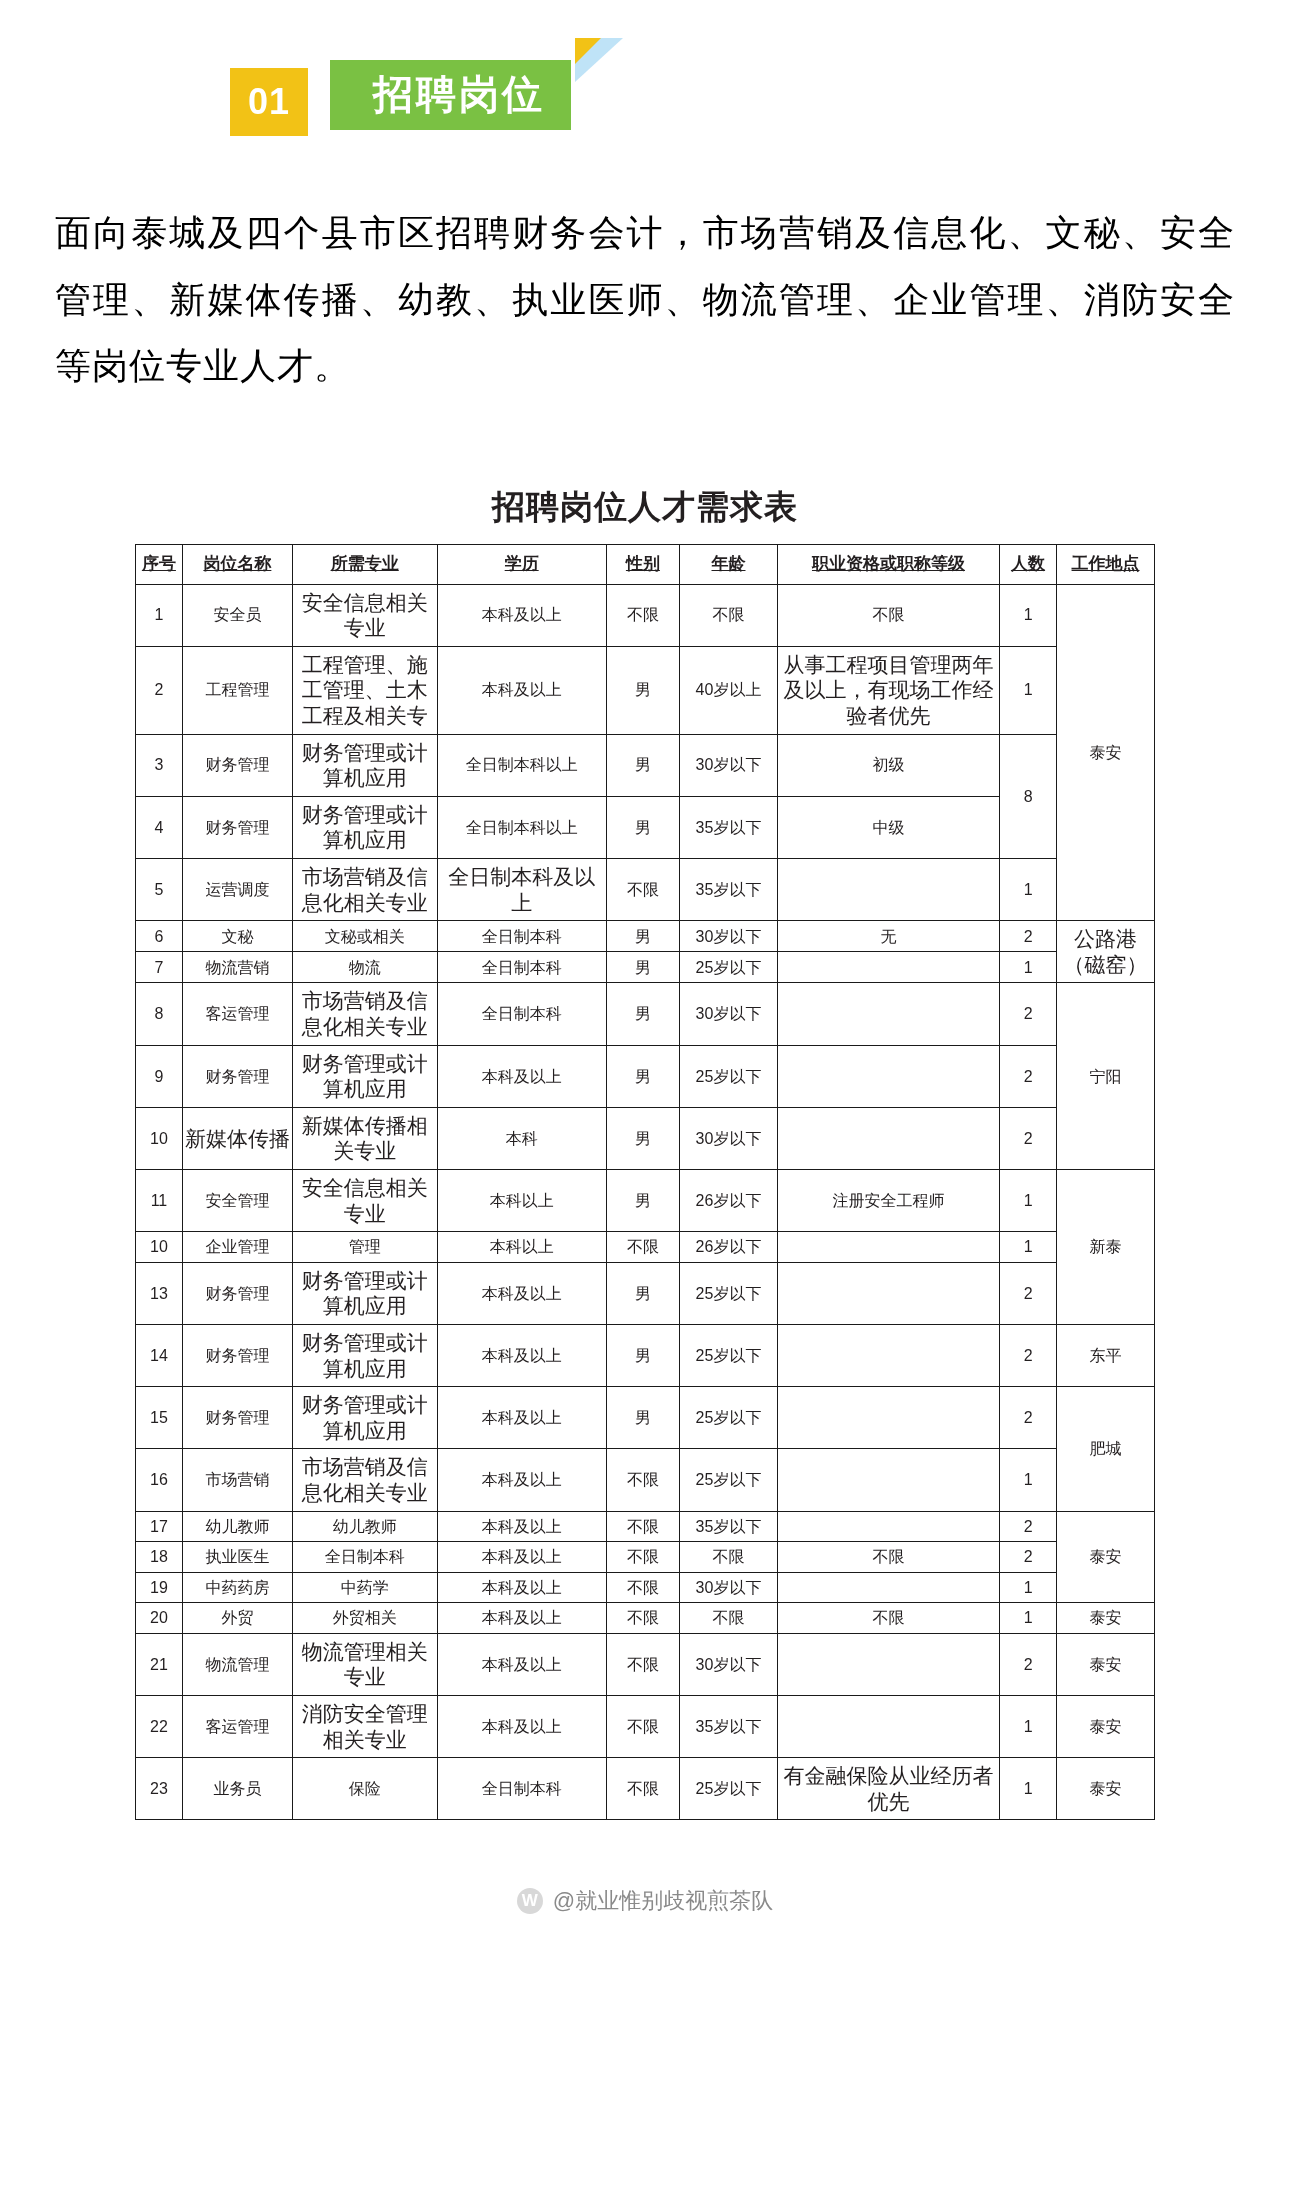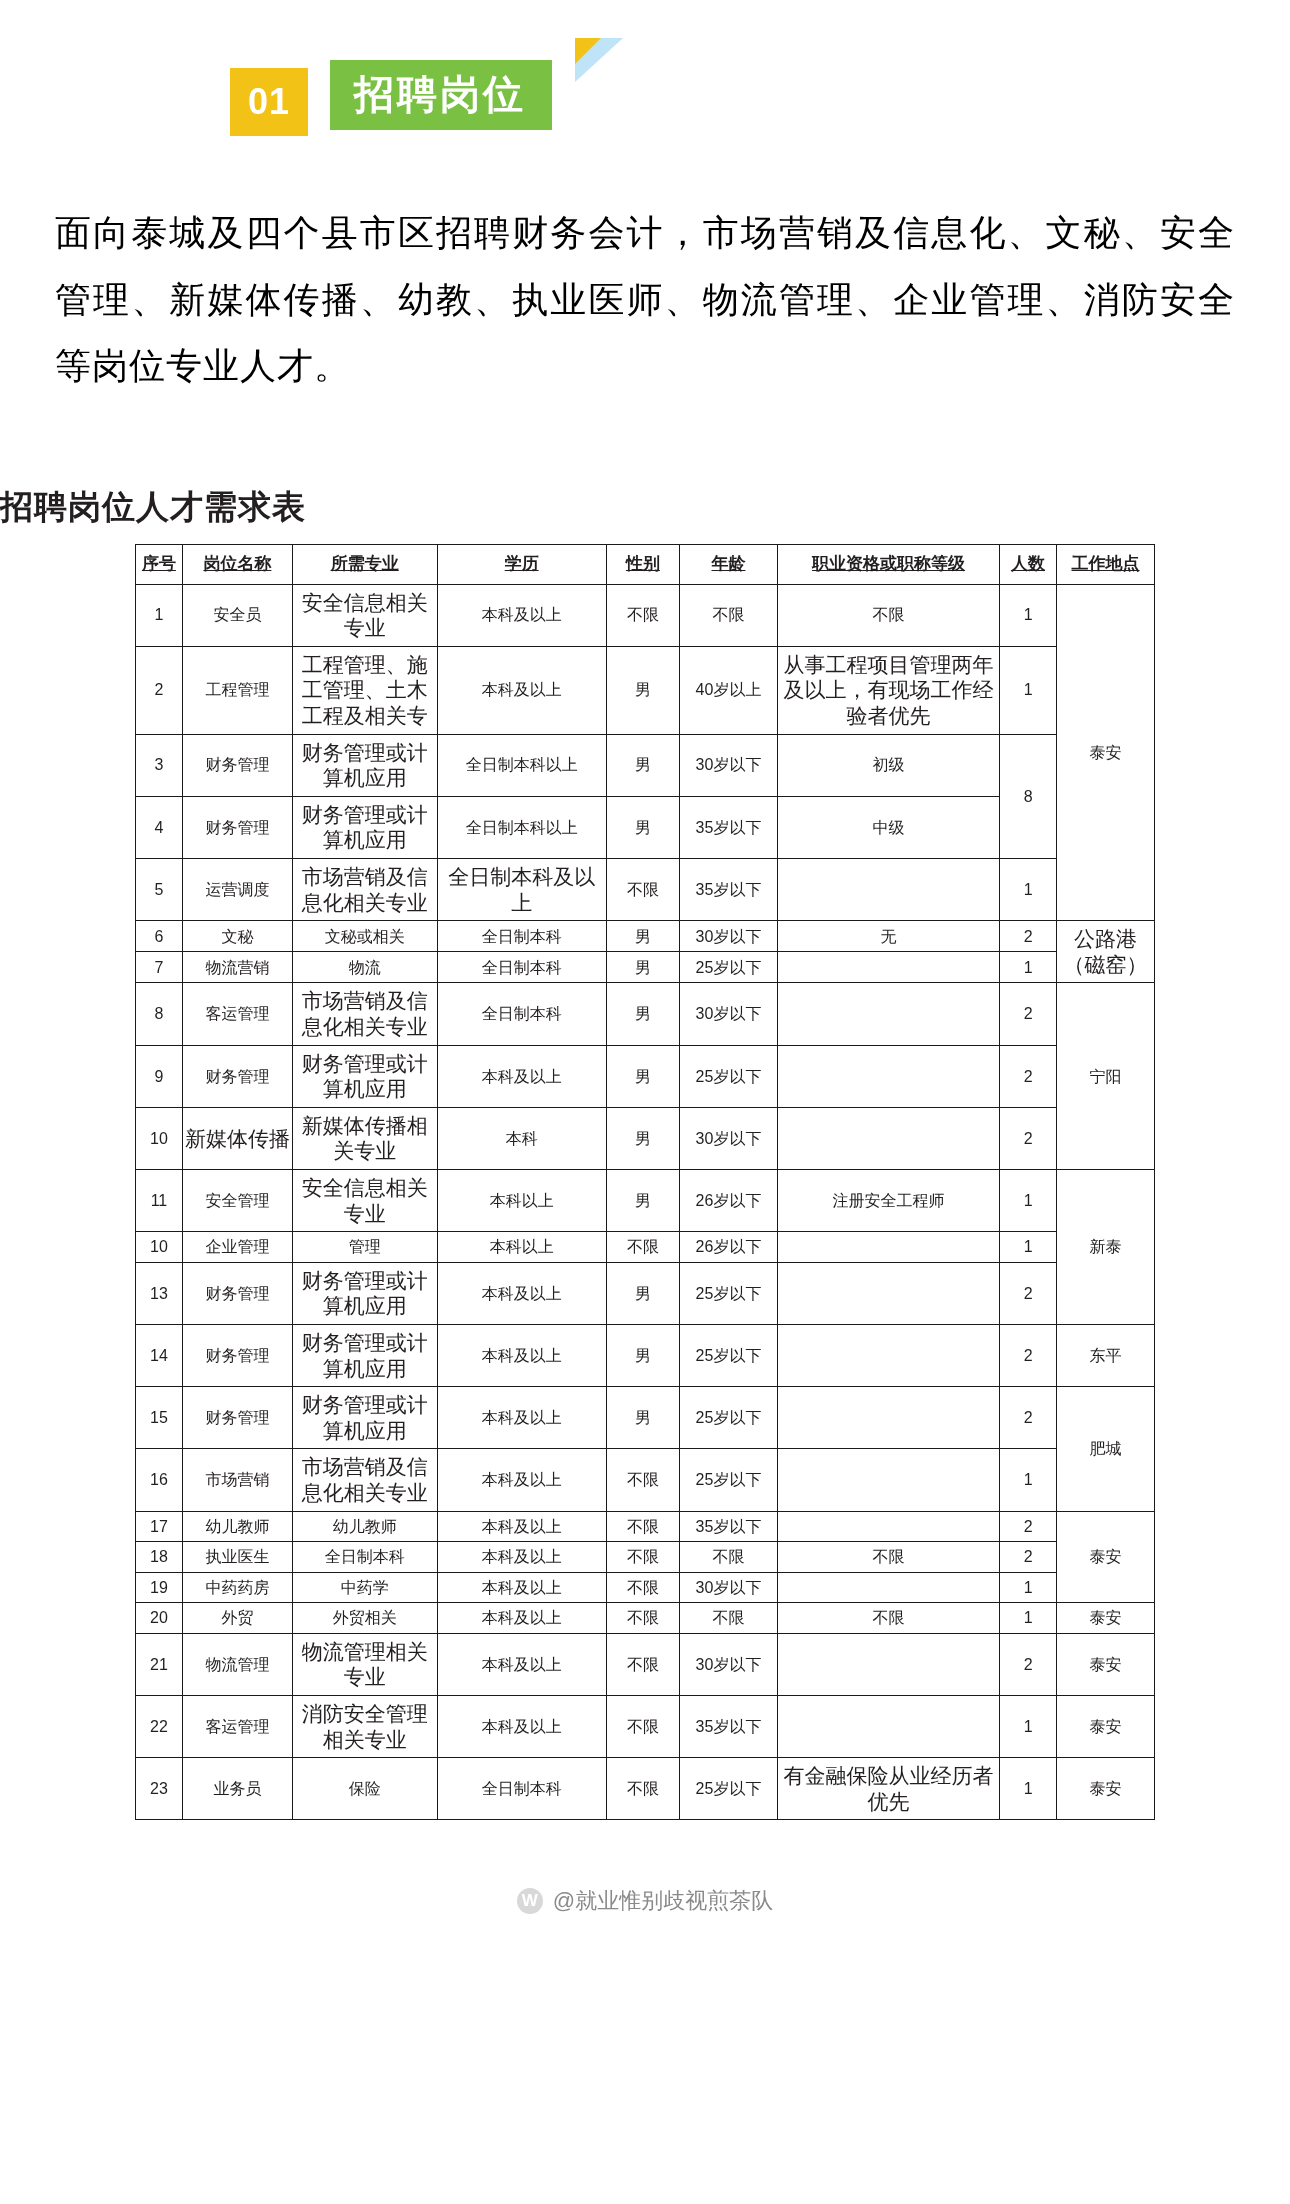--- a/index.html
+++ b/index.html
@@ -44,21 +44,21 @@
     letter-spacing: 1px;
   }
   .banner-title {
     position: absolute;
     left: 130px;
     top: 30px;
     background: #7ac143;
     color: #ffffff;
     font-size: 40px;
     font-weight: bold;
-    padding: 14px 26px 16px 24px;
+    padding: 14px 26px 16px 43px;
     letter-spacing: 3px;
     line-height: 1;
   }
   .banner-corner {
     position: absolute;
     left: 375px;
     top: 8px;
     width: 0;
     height: 0;
     border-left: 48px solid #bfe3f7;
@@ -79,21 +79,21 @@
     margin: 60px 55px 0 55px;
     font-size: 36px;
     line-height: 1.85;
     letter-spacing: 1px;
     color: #000000;
     text-align: justify;
   }
 
   
   .table-title {
-    text-align: left;
+    text-align: center;
     font-family: "DejaVu Serif", "Liberation Serif", serif;
     font-weight: bold;
     font-size: 33px;
     margin: 85px 0 14px 0;
     letter-spacing: 1px;
   }
   .table-wrap {
     margin: 0 auto;
     width: 1020px;
   }

